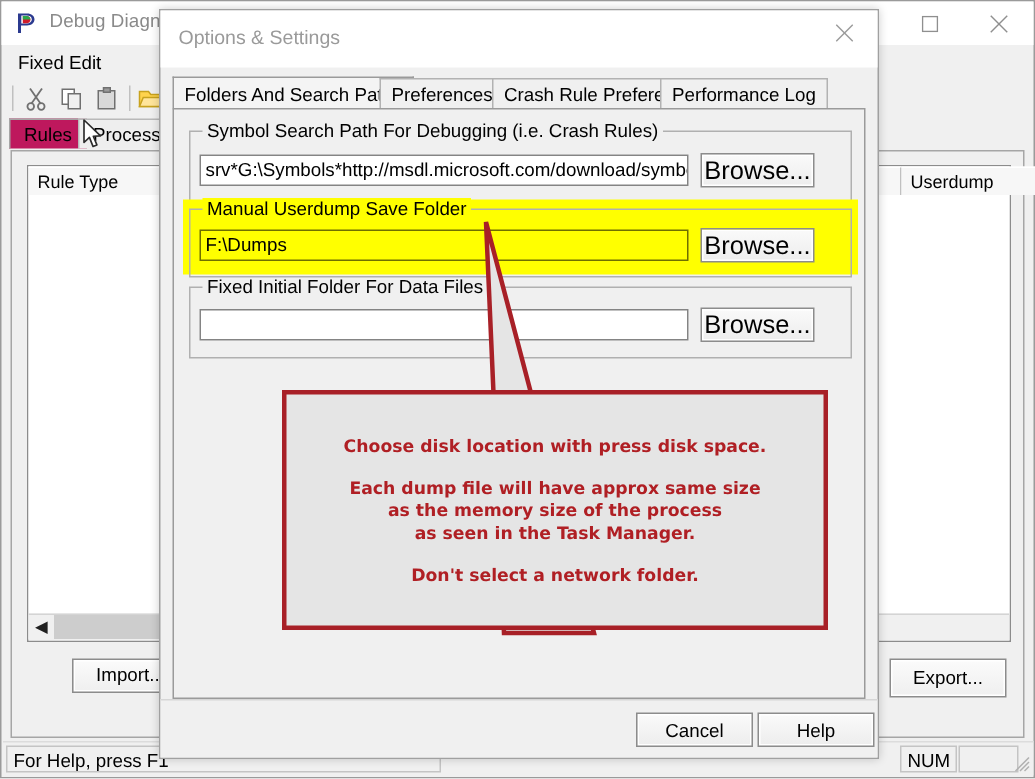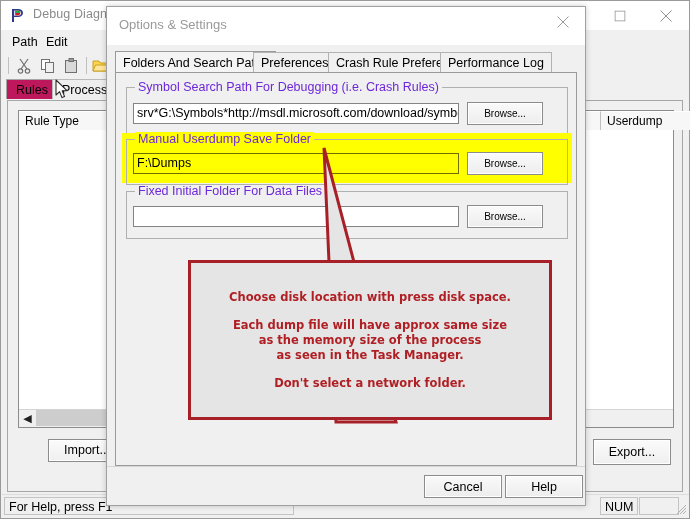--- a/index.html
+++ b/index.html
@@ -291,42 +291,42 @@
     position: absolute;
     border: 1px solid #b0b0b0;
     box-sizing: border-box;
   }
   .groupbox-label {
     position: absolute;
     top: -8px; left: 8px;
     background: #f0f0f0;
     padding: 0 3px;
     font-size: 12.5px;
-    color: #6d28d9;
+    color: #000000;
     white-space: nowrap;
   }
   .textbox {
     position: absolute;
     background: #ffffff;
     border: 1px solid #848484;
     box-sizing: border-box;
     font-size: 12.5px;
     color: #000;
     line-height: 19px;
     padding-left: 3px;
     white-space: nowrap;
     overflow: hidden;
   }
   .browse-btn {
     position: absolute;
     height: 23px;
     background: linear-gradient(#fafafa,#ededed);
     border: 1px solid #8c8c8c;
     box-shadow: inset 0 0 0 1px #ffffff;
-    font-size: 10px;
+    font-size: 17px;
     color: #000;
     display: flex;
     align-items: center;
     justify-content: center;
     box-sizing: border-box;
   }
 
   
   .highlight-yellow {
     position: absolute;
@@ -411,21 +411,21 @@
       </div>
       <div class="win-btn btn-close">
         <svg width="12" height="12" viewBox="0 0 12 12">
           <line x1="0.5" y1="0.5" x2="11.5" y2="11.5" stroke="#8f8f8f" stroke-width="1"></line>
           <line x1="11.5" y1="0.5" x2="0.5" y2="11.5" stroke="#8f8f8f" stroke-width="1"></line>
         </svg>
       </div>
     </div>
 
     <div class="app-menubar">
-      <div class="menu-item" style="left:4px;">Path</div>
+      <div class="menu-item" style="left:4px;">Fixed</div>
       <div class="menu-item" style="left:38px;">Edit</div>
       <div class="menu-item" style="left:74px;margin-top:48px;">View</div>
     </div>
 
     <div class="app-toolbar">
       <div class="tb-sep" style="left:6px;"></div>
       <div class="tb-icon" style="left:13px;">
         <svg width="18" height="18" viewBox="0 0 18 18">
           <line x1="5" y1="2" x2="12" y2="12" stroke="#707070" stroke-width="1.2"></line>
           <line x1="13" y1="2" x2="6" y2="12" stroke="#707070" stroke-width="1.2"></line>

